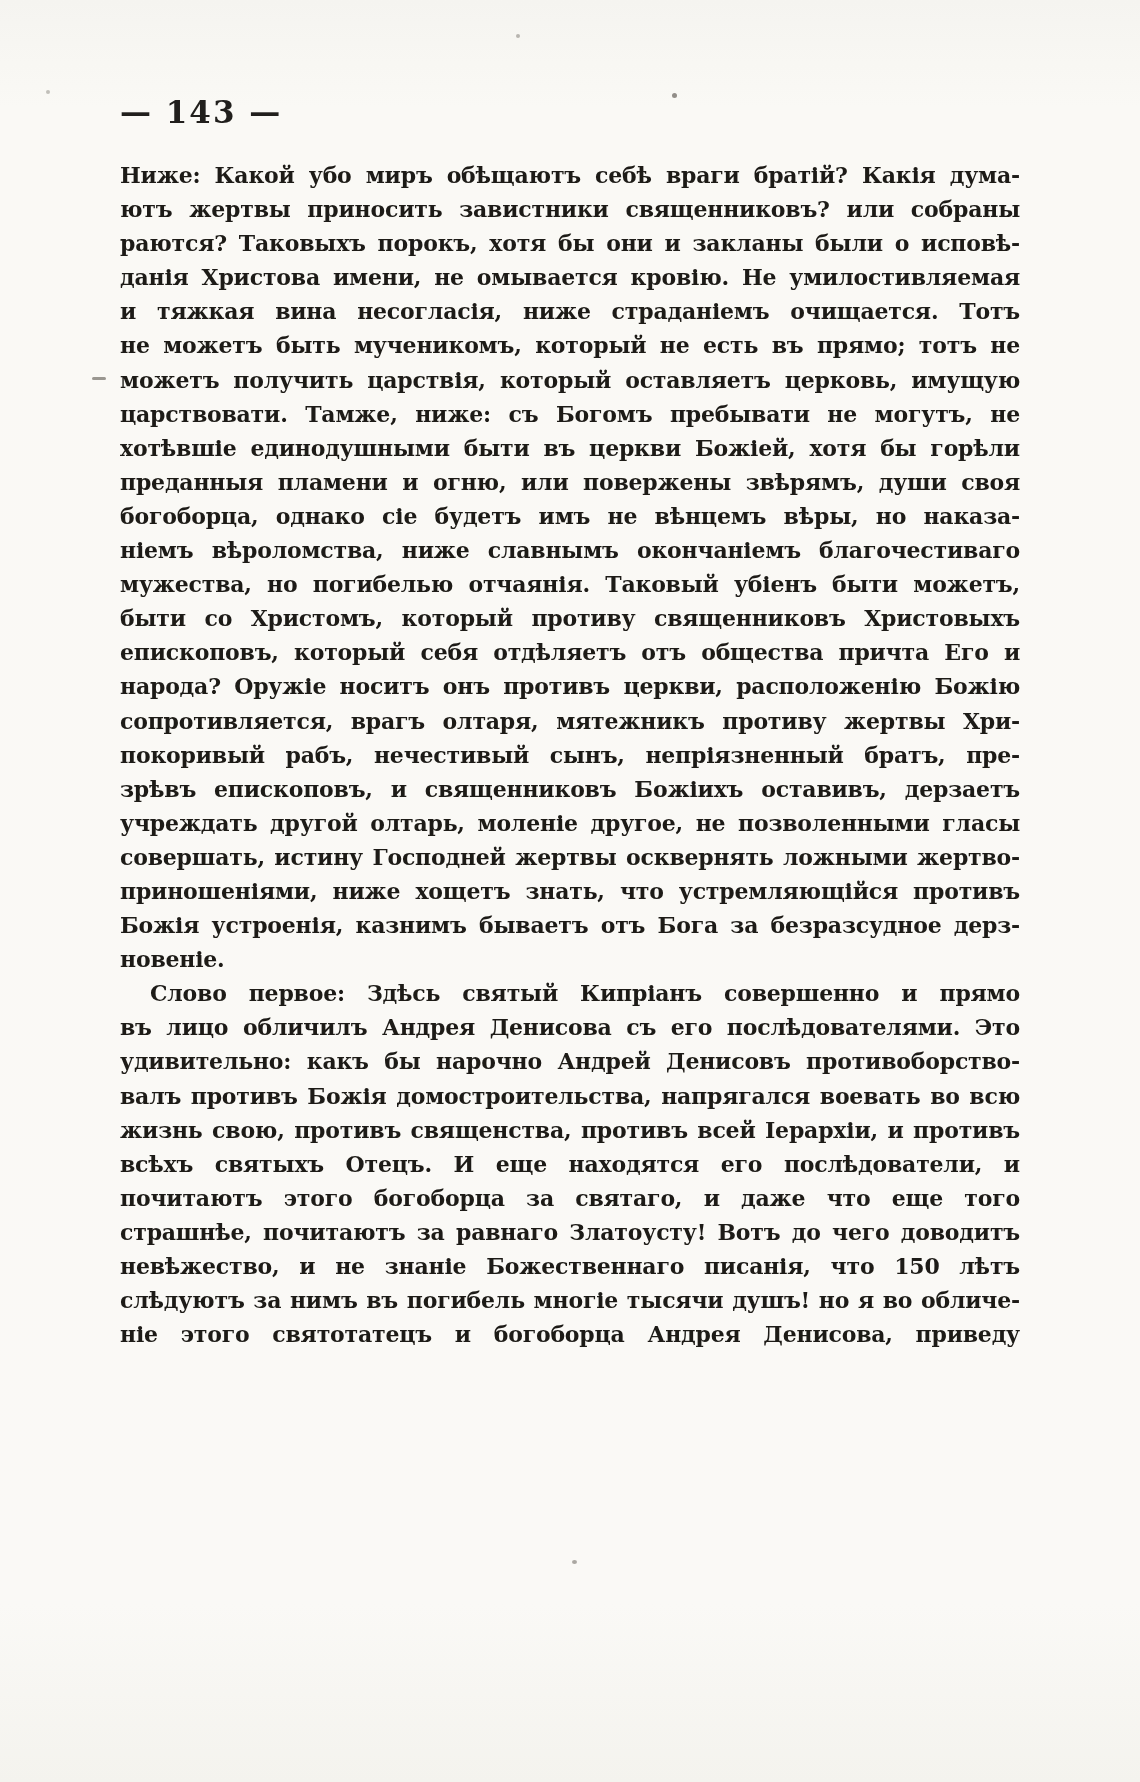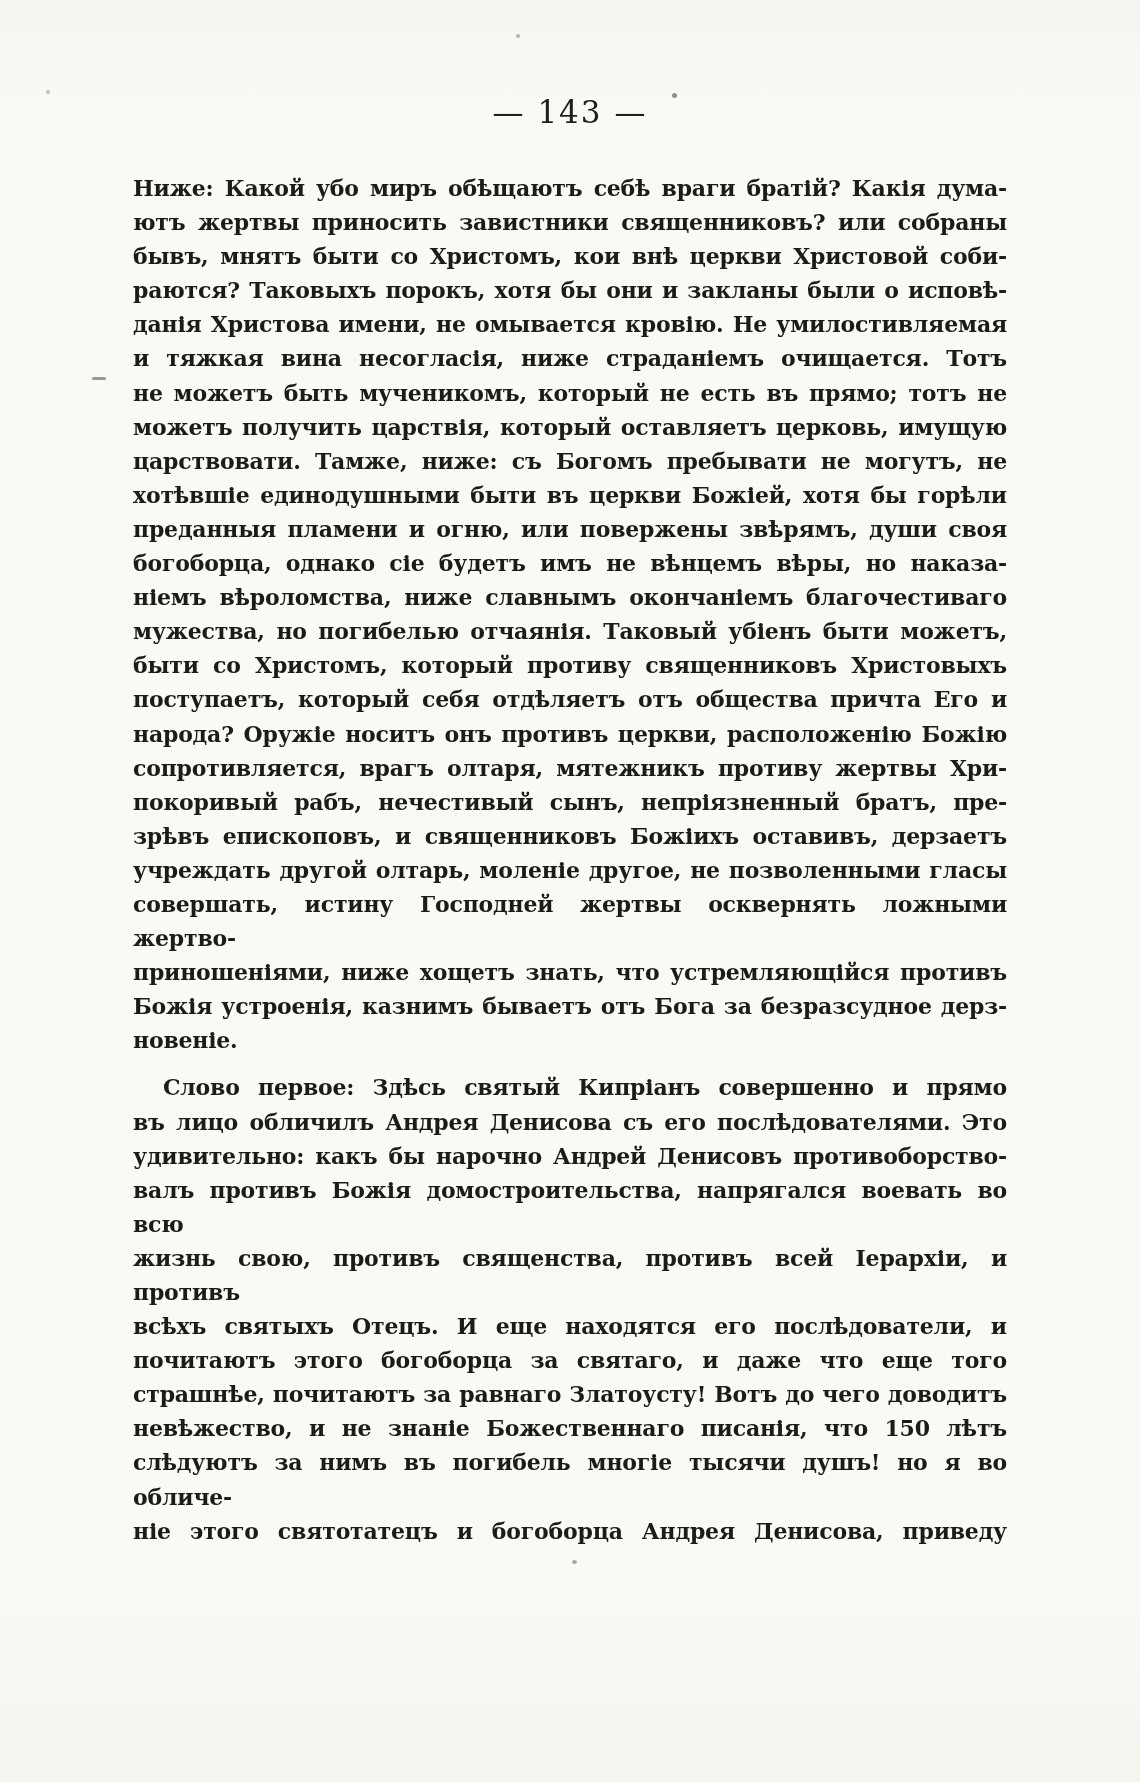--- a/index.html
+++ b/index.html
@@ -17,38 +17,38 @@
   .page {
     position: absolute;
     inset: 0;
     background: linear-gradient(180deg, #f5f4f0 0%, #faf9f5 6%, #faf9f6 90%, #f4f3ee 100%);
   }
   .page-header {
     position: absolute;
     top: 94px;
     left: 120px;
     width: 900px;
-    text-align: center;
-    font-weight: normal;
+    text-align: left;
+    font-weight: bold;
     font-size: 31px;
     letter-spacing: 2px;
     color: #211f1c;
   }
   .text-block {
     position: absolute;
     top: 158px;
     left: 120px;
     width: 900px;
     color: #1d1b17;
     font-weight: bold;
     font-size: 22px;
     letter-spacing: -0.2px;
   }
   .paragraph {
-    margin: 13px;
+    margin: 0;
   }
   .line {
     line-height: 34.1px;
     text-align: justify;
     text-align-last: justify;
   }
   .line.last {
     text-align-last: left;
   }
   .line.indent {
@@ -77,34 +77,33 @@
   <div class="speck s5"></div>
 
   <header class="page-header">
     <span>— 143 —</span>
   </header>
 
   <main class="text-block">
       <div class="paragraph">
         <div class="line">Ниже: Какой убо миръ обѣщаютъ себѣ враги братій? Какія дума-</div>
         <div class="line">ютъ жертвы приносить завистники священниковъ? или собраны</div>
-        <div class="line">бывъ, мнятъ быти со Христомъ, кои внѣ церкви Христовой соби-</div>
         <div class="line">раются? Таковыхъ порокъ, хотя бы они и закланы были о исповѣ-</div>
         <div class="line">данія Христова имени, не омывается кровію. Не умилостивляемая</div>
         <div class="line">и тяжкая вина несогласія, ниже страданіемъ очищается. Тотъ</div>
         <div class="line">не можетъ быть мученикомъ, который не есть въ прямо; тотъ не</div>
         <div class="line">можетъ получить царствія, который оставляетъ церковь, имущую</div>
         <div class="line">царствовати. Тамже, ниже: съ Богомъ пребывати не могутъ, не</div>
         <div class="line">хотѣвшіе единодушными быти въ церкви Божіей, хотя бы горѣли</div>
         <div class="line">преданныя пламени и огню, или повержены звѣрямъ, души своя</div>
         <div class="line">богоборца, однако сіе будетъ имъ не вѣнцемъ вѣры, но наказа-</div>
         <div class="line">ніемъ вѣроломства, ниже славнымъ окончаніемъ благочестиваго</div>
         <div class="line">мужества, но погибелью отчаянія. Таковый убіенъ быти можетъ,</div>
         <div class="line">быти со Христомъ, который противу священниковъ Христовыхъ</div>
-        <div class="line">поступаетъ, который себя отдѣляетъ отъ общества причта Его и</div>
+        <div class="line">епископовъ, который себя отдѣляетъ отъ общества причта Его и</div>
         <div class="line">народа? Оружіе носитъ онъ противъ церкви, расположенію Божію</div>
         <div class="line">сопротивляется, врагъ олтаря, мятежникъ противу жертвы Хри-</div>
         <div class="line">покоривый рабъ, нечестивый сынъ, непріязненный братъ, пре-</div>
         <div class="line">зрѣвъ епископовъ, и священниковъ Божіихъ оставивъ, дерзаетъ</div>
         <div class="line">учреждать другой олтарь, моленіе другое, не позволенными гласы</div>
         <div class="line">совершать, истину Господней жертвы осквернять ложными жертво-</div>
         <div class="line">приношеніями, ниже хощетъ знать, что устремляющійся противъ</div>
         <div class="line">Божія устроенія, казнимъ бываетъ отъ Бога за безразсудное дерз-</div>
         <div class="line last">новеніе.</div>
       </div>

